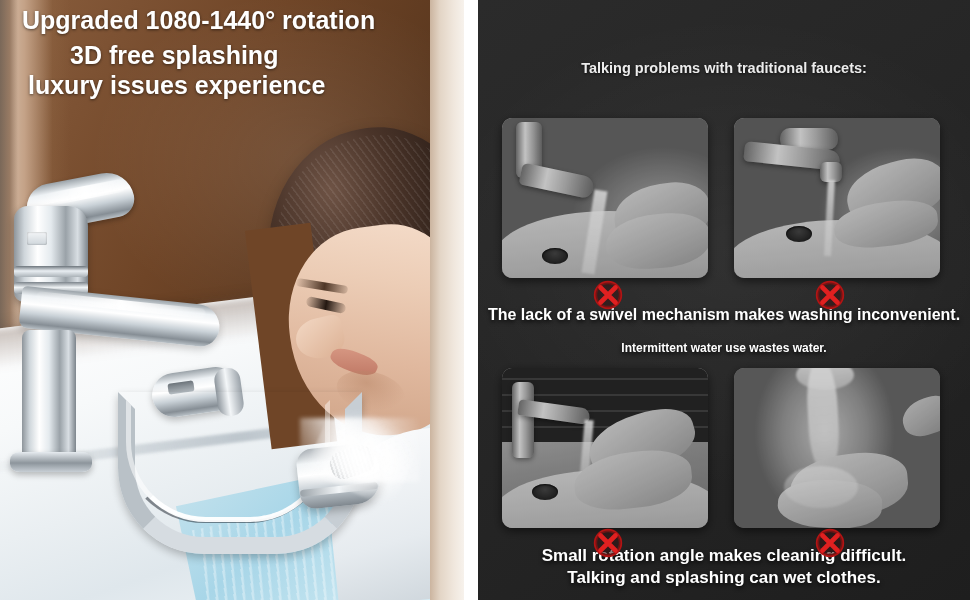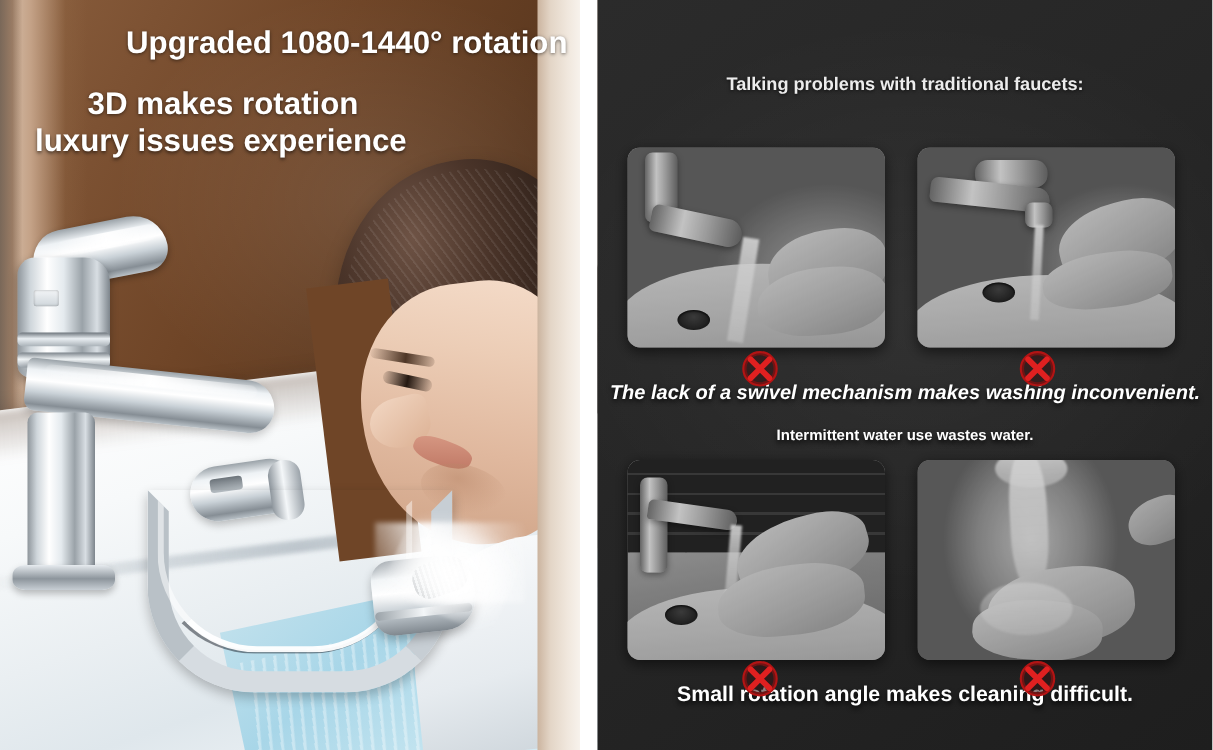--- a/index.html
+++ b/index.html
@@ -143,38 +143,38 @@
         background:radial-gradient(ellipse at 40% 30%,rgba(185,135,105,.55),rgba(185,135,105,0) 70%);transform:rotate(14deg);}
   .shoulder{position:absolute;left:330px;top:430px;width:170px;height:170px;border-radius:60% 30% 0 0;
         background:linear-gradient(170deg,#fafbfc,#e6ebef 60%,#ccd4da);transform:rotate(-6deg);}
 
   .wm{position:absolute;left:404px;top:571px;font-size:9px;color:rgba(125,140,150,.42);
       letter-spacing:1px;font-family:"Liberation Sans",sans-serif;}
 
   
   .left-copy{position:absolute;left:0;top:4px;width:470px;z-index:30;color:#fff;
         text-shadow:0 1px 3px rgba(0,0,0,.55);}
-  .h1a{margin:16px;padding:0 0 0 20px;font-size:25px;font-weight:bold;line-height:1.16;white-space:nowrap;text-align:right;}
+  .h1a{margin:2px;padding:0 0 0 20px;font-size:25px;font-weight:bold;line-height:1.16;white-space:nowrap;}
   .h1b{margin:0;padding:4px 0 0 70px;font-size:25px;font-weight:bold;line-height:1.16;white-space:nowrap;}
   .h1c{margin:0;padding:1px 0 0 28px;font-size:25px;font-weight:bold;line-height:1.16;white-space:nowrap;}
   .h2{margin:0;padding:12px 0 0 24px;font-size:12.5px;font-weight:bold;line-height:1.2;white-space:nowrap;}
 
   
   .right-panel{position:relative;width:492px;height:600px;overflow:hidden;
         background:linear-gradient(145deg,#2b2b2b 0%,#272727 35%,#232323 65%,#1e1e1e 100%);}
   .rp-vig{position:absolute;inset:0;background:radial-gradient(ellipse 420px 330px at 52% 42%,rgba(255,255,255,.055),rgba(0,0,0,0) 72%);}
 
   .rp-title{position:absolute;left:0;top:12px;width:492px;text-align:center;color:#f2f2f2;
         font-size:25px;font-weight:bold;text-shadow:0 2px 4px rgba(0,0,0,.75);white-space:nowrap;}
   .rp-sub{position:absolute;left:0;top:60px;width:492px;text-align:center;color:#ececec;
         font-size:14.5px;font-weight:bold;text-shadow:0 1px 3px rgba(0,0,0,.7);white-space:nowrap;}
 
   .cap{position:absolute;width:492px;text-align:center;color:#ffffff;font-weight:bold;
         text-shadow:0 2px 4px rgba(0,0,0,.85);white-space:nowrap;}
-  .cap-a{left:0;top:306px;font-size:16px;font-style:italic;}
+  .cap-a{left:0;top:306px;font-size:16px;}
   .cap-b{left:0;top:341px;font-size:12px;}
   .cap-c{left:0;top:546px;font-size:17px;}
   .cap-d{left:0;top:568px;font-size:17px;}
 
   .tile{position:absolute;width:206px;height:160px;border-radius:10px;overflow:hidden;
         box-shadow:0 3px 10px rgba(0,0,0,.55);filter:grayscale(1) brightness(.80) contrast(1.05);}
   .tile-1{left:24px;top:118px;}
   .tile-2{left:256px;top:118px;}
   .tile-3{left:24px;top:368px;}
   .tile-4{left:256px;top:368px;}
@@ -262,21 +262,21 @@
     <div class="nozzle"></div>
     <div class="nozzle-face"></div>
     <div class="nozzle-band"></div>
     <div class="spray2"></div>
     <div class="spray"></div>
 
     <span class="wm"></span>
 
     <div class="left-copy">
       <div class="h1a">Upgraded 1080-1440°   rotation</div>
-      <div class="h1b">3D makes rotation</div>
+      <div class="h1b">3D free splashing</div>
       <div class="h1c">luxury issues experience</div>
     </div>
 
     <div class="wall-corner"></div>
     <div class="panel-gap"></div>
   </div>
 
   <div class="right-panel">
     <div class="rp-vig"></div>
 
@@ -327,20 +327,21 @@
         <div class="hand" style="left:56px;top:86px;width:118px;height:62px;transform:rotate(-5deg);"></div>
         <div class="hand" style="left:44px;top:112px;width:104px;height:48px;transform:rotate(4deg);"></div>
         <div class="stream" style="left:50px;top:98px;width:74px;height:42px;border-radius:50%;opacity:.55;"></div>
         <div class="hand" style="left:168px;top:30px;width:52px;height:36px;transform:rotate(-18deg);opacity:.85;"></div>
       </div>
     </div>
 
     <div class="cap cap-a">The lack of a swivel mechanism makes washing inconvenient.</div>
     <div class="cap cap-b">Intermittent water use wastes water.</div>
     <div class="cap cap-c">Small rotation angle makes cleaning difficult.</div>
+    <div class="cap cap-d">Talking and splashing can wet clothes.</div>
   </div>
 
   <svg class="xmark x1" viewBox="0 0 30 30">
     <circle cx="15" cy="15" r="12.5" fill="none" stroke="#b21414" stroke-width="3.4"></circle>
     <circle cx="15" cy="15" r="12.5" fill="#3a1414" opacity=".55"></circle>
     <path d="M7.5 7.5 L22.5 22.5 M22.5 7.5 L7.5 22.5" stroke="#e02020" stroke-width="4.6" stroke-linecap="round"></path>
   </svg>
   <svg class="xmark x2" viewBox="0 0 30 30">
     <circle cx="15" cy="15" r="12.5" fill="none" stroke="#b21414" stroke-width="3.4"></circle>
     <circle cx="15" cy="15" r="12.5" fill="#3a1414" opacity=".55"></circle>

